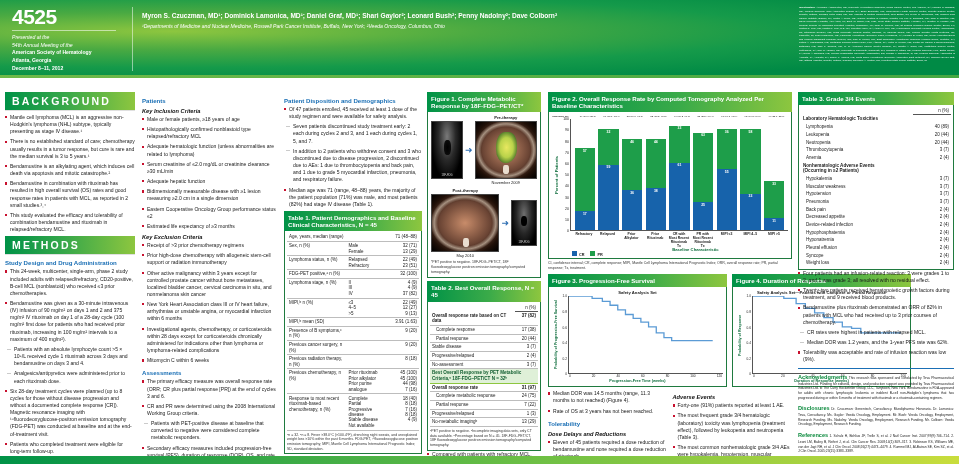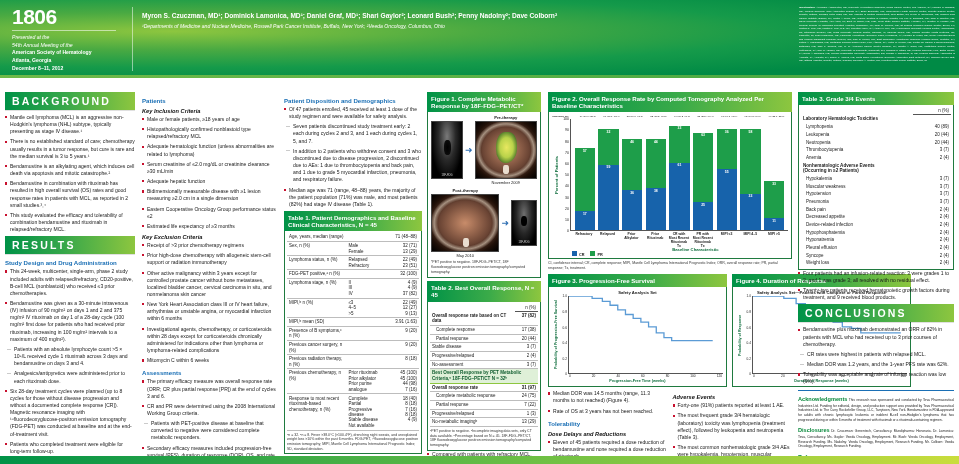--- a/index.html
+++ b/index.html
@@ -182,21 +182,21 @@
   .ack .lead2 { color:#0b8a3d; font-weight:bold; font-size:5.6px; }
   hr.thin { border:0; border-top:.6px solid #1a6fb5; margin:4px 0 3px; }
 </style>
 </head>
 <body>
 
 <div class="poster">
 
   <div class="header">
     <div class="hdr-left">
-      <div class="poster-num">1806</div>
+      <div class="poster-num">4525</div>
       <div class="rule"></div>
       <div class="pres-line">Presented at the</div>
       <div class="pres-line">54th Annual Meeting of the</div>
       <div class="pres-line b">American Society of Hematology</div>
       <div class="pres-line b">Atlanta, Georgia</div>
       <div class="pres-line b">December 8–11, 2012</div>
     </div>
     <div class="hdr-divider"></div>
     <div class="hdr-mid">
       <div class="authors">Myron S. Czuczman, MD¹; Dominick Lamonica, MD¹; Daniel Graf, MD¹; Shari Gaylor²; Leonard Bush²; Penny Nadolny²; Dave Colborn²</div>
@@ -213,21 +213,21 @@
     <div class="col c1">
       <div class="sec-hd">BACKGROUND</div>
       <ul id="bg-list">
           <li class="">Mantle cell lymphoma (MCL) is an aggressive non-Hodgkin's lymphoma (NHL) subtype, typically presenting as stage IV disease.¹</li>
           <li class="">There is no established standard of care; chemotherapy usually results in a tumor response, but cure is rare and the median survival is 3 to 5 years.¹</li>
           <li class="">Bendamustine is an alkylating agent, which induces cell death via apoptosis and mitotic catastrophe.²</li>
           <li class="">Bendamustine in combination with rituximab has resulted in high overall survival (OS) rates and good response rates in patients with MCL, as reported in 2 small studies.³,⁴</li>
           <li class="">This study evaluated the efficacy and tolerability of combination bendamustine and rituximab in relapsed/refractory MCL.</li>
         </ul>
 
-      <div class="sec-hd">RESULTS</div>
+      <div class="sec-hd">METHODS</div>
       <div class="sub">Study Design and Drug Administration</div>
       <ul id="methods-list">
           <li class="">This 24-week, multicenter, single-arm, phase 2 study included adults with relapsed/refractory, CD20-positive, B-cell MCL (nonblastoid) who received ≤3 prior chemotherapies.</li>
           <li class="">Bendamustine was given as a 30-minute intravenous (IV) infusion of 90 mg/m² on days 1 and 2 and 375 mg/m² IV rituximab on day 1 of a 28-day cycle (100 mg/m² first dose for patients who had received prior rituximab, increasing in 100 mg/m² intervals to a maximum of 400 mg/m²).</li>
           <li class="dash">Patients with an absolute lymphocyte count &gt;5 × 10⁹/L received cycle 1 rituximab across 3 days and bendamustine on days 3 and 4.</li>
           <li class="dash">Analgesics/antipyretics were administered prior to each rituximab dose.</li>
           <li class="">Six 28-day treatment cycles were planned (up to 8 cycles for those without disease progression and without a documented complete response [CR]). Magnetic resonance imaging with ¹⁸fluorodeoxyglucose-positron emission tomography (FDG-PET) was conducted at baseline and at the end-of-treatment visit.</li>
           <li class="">Patients who completed treatment were eligible for long-term follow-up.</li>
           <li class="dash">Patients were followed every 4 months for 5 years or until death.</li>
           <li class="dash">Disease progression was assessed with a computed tomographic scan at every 4-month assessment.</li>
@@ -722,21 +722,20 @@
                 <td class="num">2 (4)</td>
               </tr>
             </tbody>
         </table>
       </div>
       <ul id="t3-after">
           <li class="">Four patients had an infusion-related reaction: 3 were grades 1 to 2, and 1 was grade 3; all resolved with no residual effect.</li>
           <li class="">Twenty-two patients received hematopoietic growth factors during treatment, and 9 received blood products.</li>
         </ul>
 
-      <div class="sec-hd">CONCLUSIONS</div>
       <ul id="concl-list">
           <li class="">Bendamustine plus rituximab demonstrated an ORR of 82% in patients with MCL who had received up to 3 prior courses of chemotherapy.</li>
           <li class="dash">CR rates were highest in patients with relapsed MCL.</li>
           <li class="dash">Median DOR was 1.2 years, and the 1-year PFS rate was 62%.</li>
           <li class="">Tolerability was acceptable and rate of infusion reaction was low (9%).</li>
         </ul>
 
       <hr class="thin">
       <div class="ack">
         <span class="lead">Acknowledgments</span>

